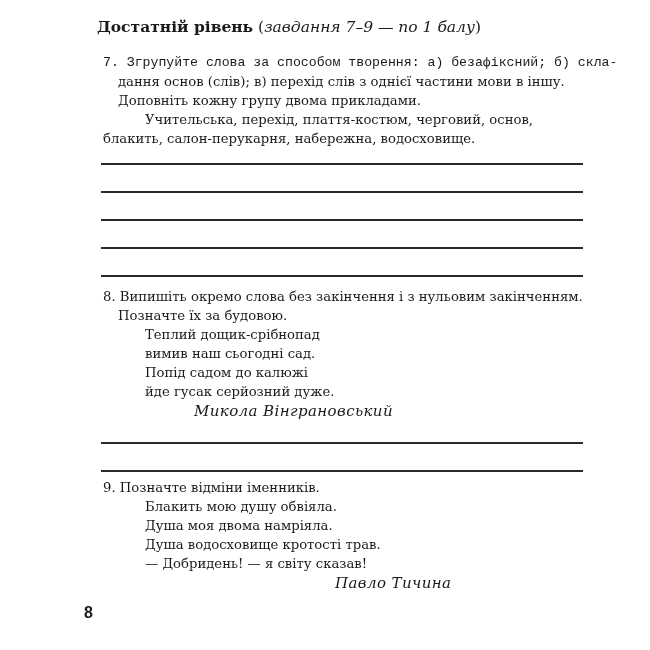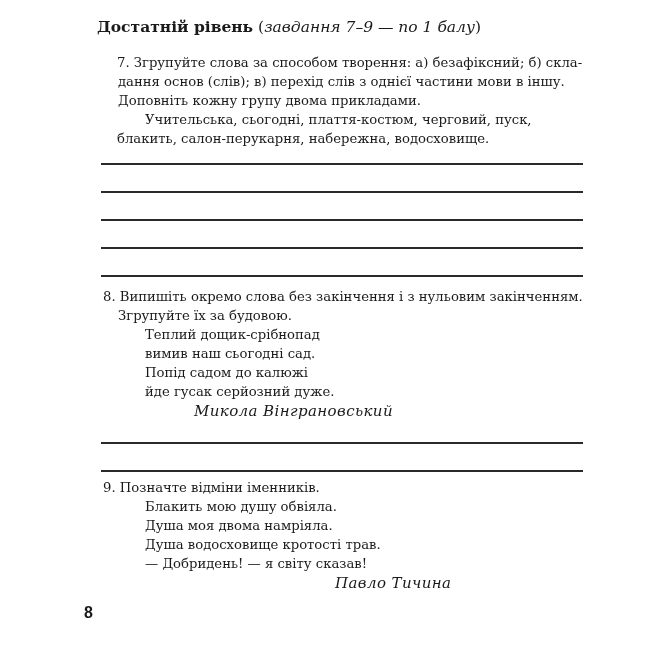--- a/index.html
+++ b/index.html
@@ -15,36 +15,36 @@
   .pagenum { font-family: "Liberation Sans", "DejaVu Sans", sans-serif; font-weight: bold; font-size: 16px; }
 </style>
 </head>
 <body>
 
 <div class="abs title">
   <span class="b">Достатній рівень</span><span> (</span><span class="i">завдання 7–9 — по 1 балу</span><span>)</span>
 </div>
 
 <div>
-  <div class="abs t" style="left:117px; top:53px;">7. Згрупуйте слова за способом творення: а) безафіксний; б) скла-</div>
+  <div class="abs t" style="left:103px; top:53px;font-family:Liberation Mono, monospace;">7. Згрупуйте слова за способом творення: а) безафіксний; б) скла-</div>
   <div class="abs t" style="left:118px; top:72px;">дання основ (слів); в) перехід слів з однієї частини мови в іншу.</div>
   <div class="abs t" style="left:118px; top:91px;">Доповніть кожну групу двома прикладами.</div>
-  <div class="abs t" style="left:145px; top:110px;">Учительська, сьогодні, плаття-костюм, черговий, пуск,</div>
-  <div class="abs t" style="left:103px; top:129px;margin-left:14px;">блакить, салон-перукарня, набережна, водосховище.</div>
+  <div class="abs t" style="left:145px; top:110px;">Учительська, перехід, плаття-костюм, черговий, основ,</div>
+  <div class="abs t" style="left:103px; top:129px;">блакить, салон-перукарня, набережна, водосховище.</div>
 
   <div class="line" style="top:163px;"></div>
   <div class="line" style="top:191px;"></div>
   <div class="line" style="top:219px;"></div>
   <div class="line" style="top:247px;"></div>
   <div class="line" style="top:275px;"></div>
 </div>
 
 <div>
   <div class="abs t" style="left:103px; top:287px;">8. Випишіть окремо слова без закінчення і з нульовим закінченням.</div>
-  <div class="abs t" style="left:118px; top:306px;">Згрупуйте їх за будовою.</div>
+  <div class="abs t" style="left:118px; top:306px;">Позначте їх за будовою.</div>
   <div class="abs t" style="left:145px; top:325px;text-align:center;">Теплий дощик-срібнопад</div>
   <div class="abs t" style="left:145px; top:344px;">вимив наш сьогодні сад.</div>
   <div class="abs t" style="left:145px; top:363px;">Попід садом до калюжі</div>
   <div class="abs t" style="left:145px; top:382px;">йде гусак серйозний дуже.</div>
   <div class="abs author" style="left:194px; top:402px;">Микола Вінграновський</div>
 
   <div class="line" style="top:442px;"></div>
   <div class="line" style="top:470px;"></div>
 </div>
 

